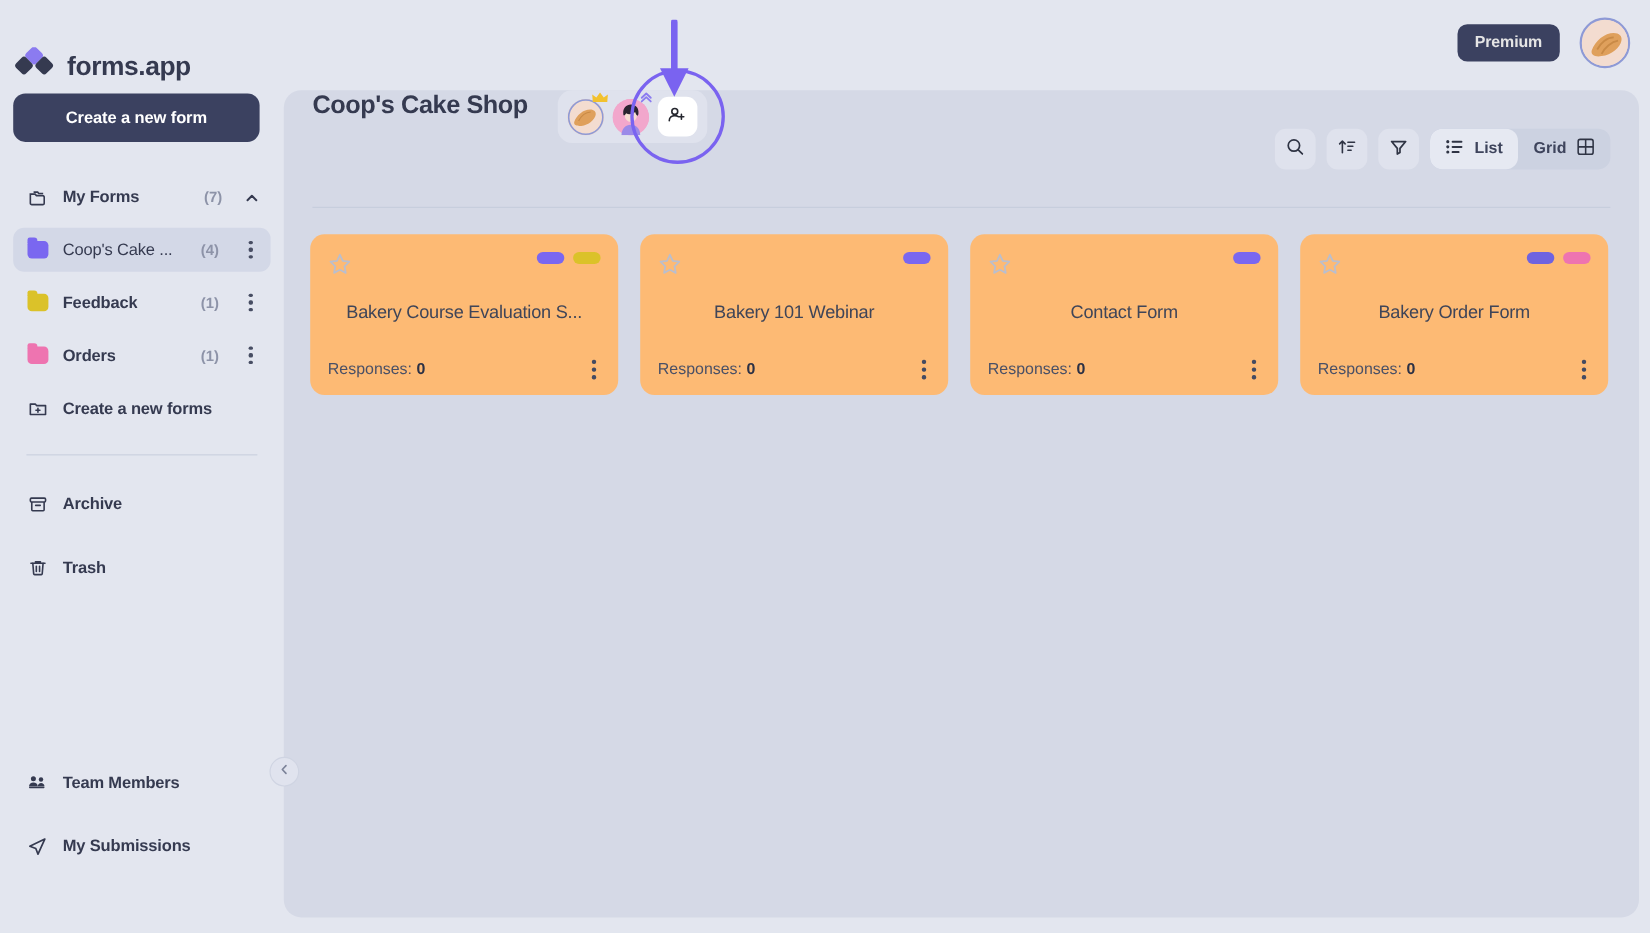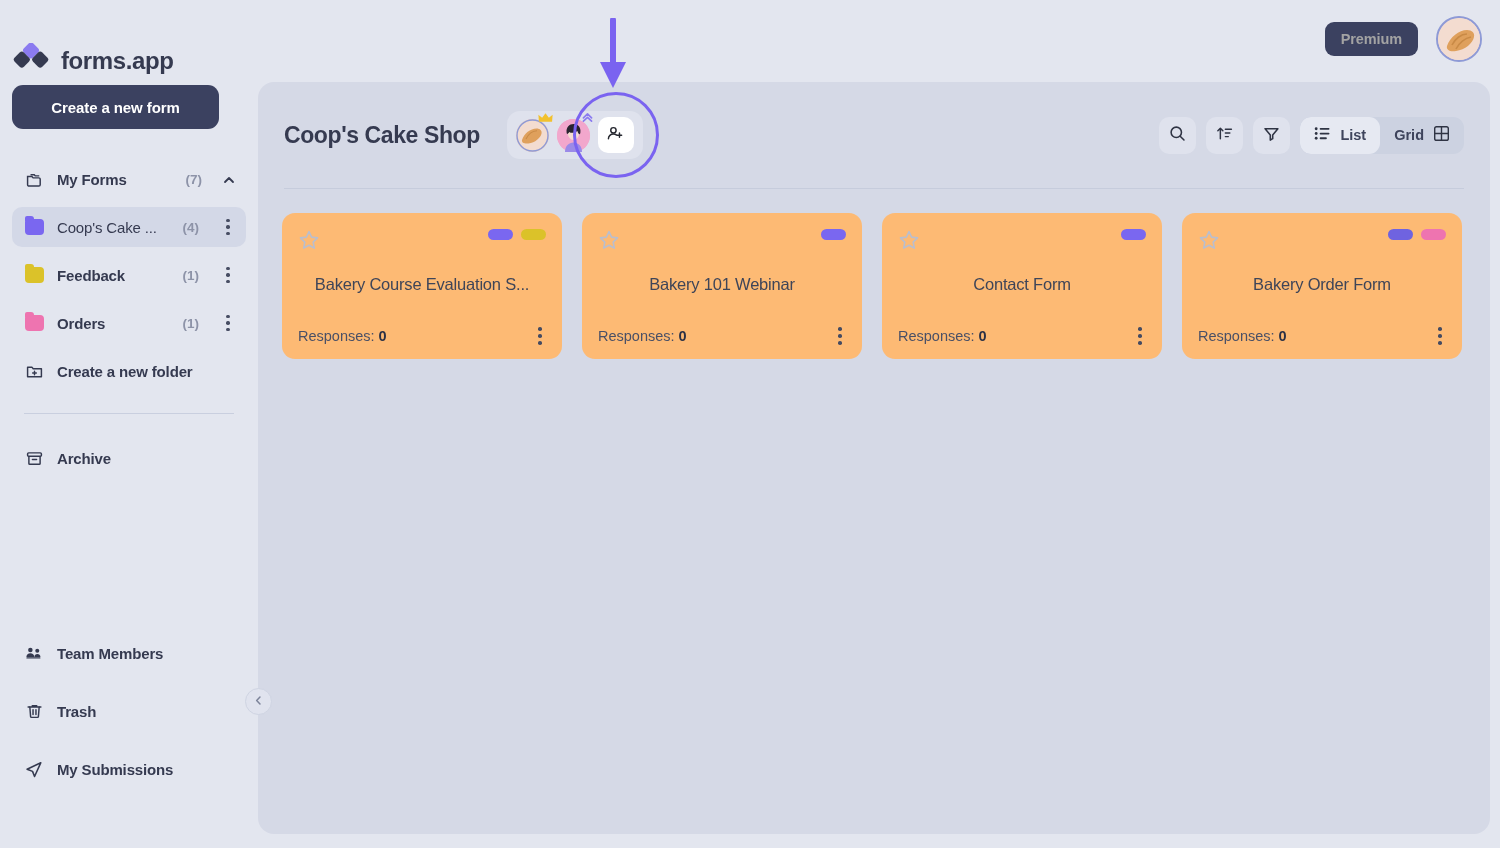--- a/index.html
+++ b/index.html
@@ -20,36 +20,36 @@
     display: flex; align-items: center;
   }
   .brand { display: flex; align-items: center; gap: 12px; margin-left: 13px; margin-top: 44px; }
   .brand-mark { width: 36px; height: 36px; position: relative; }
   .brand-text { font-size: 24px; font-weight: 700; letter-spacing: -0.4px; color: #353a50; }
 
   .topbar-right {
     margin-left: auto; display: flex; align-items: center; gap: 18px; margin-right: 18px;
   }
   .premium-badge {
-    background: #3b4160; color: #a3a3a3; font-size: 14.5px; font-weight: 700;
+    background: #3b4160; color: #e5e5e5; font-size: 14.5px; font-weight: 700;
     padding: 9px 16px; border-radius: 9px; letter-spacing: -0.1px;
   }
   .avatar-main {
     width: 46px; height: 46px; border-radius: 50%;
     border: 2px solid #8e9ad6; overflow: hidden; position: relative;
     background: #f3ddd2;
   }
 
   
   .sidebar {
     position: absolute; top: 78px; left: 0; width: 258px; height: 770px;
     padding: 0 12px;
   }
   .create-form-btn {
-    margin-top: 7px; width: 207px; height: 44px; border-radius: 11px;
+    margin-top: 7px; width: 224px; height: 44px; border-radius: 11px;
     background: #3b4160; color: #fff; border: none; cursor: pointer;
     font-family: inherit; font-size: 15px; font-weight: 700; letter-spacing: -0.1px;
   }
   .nav-row {
     display: flex; align-items: center; height: 40px; border-radius: 10px;
     padding: 0 11px; gap: 12px; cursor: pointer; position: relative;
   }
   .nav-row.spaced { margin-top: 8px; }
   .nav-row .lbl { font-size: 15px; font-weight: 700; color: #353a50; letter-spacing: -0.15px;
                   white-space: nowrap; overflow: hidden; text-overflow: ellipsis; }
@@ -71,21 +71,21 @@
     position: absolute; left: 245px; top: 688px; width: 27px; height: 27px;
     border-radius: 50%; background: #e0e3ee; border: 1px solid #cfd4e2;
     display: flex; align-items: center; justify-content: center; cursor: pointer; z-index: 6;
   }
 
   
   .main {
     position: absolute; left: 258px; top: 82px; width: 1232px; height: 752px;
     background: #d5d9e6; border-radius: 16px;
   }
-  .main-head { display: flex; align-items: center; height: 106px; padding: 0 26px 0 26px; }
+  .main-head { display: flex; height: 106px; padding: 0 26px 0 26px; }
   .page-title { font-size: 23px; font-weight: 700; color: #353a50; letter-spacing: -0.4px; }
 
   .member-group {
     margin-left: 27px; height: 48px; background: #dfe2ed; border-radius: 13px;
     display: flex; align-items: center; padding: 0 9px; gap: 8px; position: relative;
   }
   .mini-av { width: 33px; height: 33px; border-radius: 50%; position: relative; flex: none; }
   .mini-av .crown { position: absolute; top: -7px; right: -4px; font-size: 13px; line-height: 1; }
   .mini-av .rankup { position: absolute; top: -8px; right: -4px; color: #8b7bf0;
                      font-size: 13px; line-height: 1; font-weight: 700; }
@@ -225,58 +225,58 @@
         </span>
     </div>
 
     <div class="nav-row spaced">
       <span class="icon-box">
         <svg viewBox="0 0 22 22" width="19" height="19" fill="none" stroke="#353a50" stroke-width="1.7" stroke-linecap="round">
           <path d="M3 6.2h5.2l1.3 1.6H19a0 0 0 0 1 0 0v9.4H3z" stroke-linejoin="round"></path>
           <path d="M11 10.6v4.2M8.9 12.7h4.2"></path>
         </svg>
       </span>
-      <span class="lbl">Create a new folder</span>
+      <span class="lbl">Create a new forms</span>
     </div>
 
     <div class="divider"></div>
 
     <div class="nav-row" style="margin-top:24px;">
       <span class="icon-box">
         <svg viewBox="0 0 22 22" width="19" height="19" fill="none" stroke="#353a50" stroke-width="1.7" stroke-linejoin="round">
           <rect x="3" y="4.5" width="16" height="4" rx="1.2"></rect>
           <path d="M4.5 8.5v8.2a1 1 0 0 0 1 1h11a1 1 0 0 0 1-1V8.5"></path>
           <path d="M8.6 12.1h4.8" stroke-linecap="round"></path>
         </svg>
       </span>
       <span class="lbl">Archive</span>
+    </div>
+
+    <div class="nav-row" style="margin-top:18px;">
+      <span class="icon-box">
+        <svg viewBox="0 0 22 22" width="19" height="19" fill="none" stroke="#353a50" stroke-width="1.7" stroke-linecap="round" stroke-linejoin="round">
+          <path d="M3.6 5.8h14.8M8.4 5.8V4.2h5.2v1.6"></path>
+          <path d="M5.6 5.8l.9 11.1a1 1 0 0 0 1 .9h7a1 1 0 0 0 1-.9l.9-11.1"></path>
+          <path d="M9.3 9v5.4M12.7 9v5.4"></path>
+        </svg>
+      </span>
+      <span class="lbl">Trash</span>
     </div>
 
     <div class="nav-row" style="margin-top:155px;">
       <span class="icon-box">
         <svg viewBox="0 0 22 22" width="20" height="20" fill="#353a50">
           <circle cx="7" cy="7.6" r="2.5"></circle>
           <circle cx="14.6" cy="8.4" r="2.2"></circle>
           <path d="M2.6 15.4c0-2.4 2-4 4.4-4s4.4 1.6 4.4 4z"></path>
           <path d="M11.4 15.4c0-2.1 1.5-3.4 3.3-3.4s3.4 1.3 3.4 3.4z"></path>
           <rect x="2.6" y="15.6" width="15.5" height="1.5" rx="0.7"></rect>
         </svg>
       </span>
       <span class="lbl">Team Members</span>
-    </div>
-
-    <div class="nav-row" style="margin-top:18px;">
-      <span class="icon-box">
-        <svg viewBox="0 0 22 22" width="19" height="19" fill="none" stroke="#353a50" stroke-width="1.7" stroke-linecap="round" stroke-linejoin="round">
-          <path d="M3.6 5.8h14.8M8.4 5.8V4.2h5.2v1.6"></path>
-          <path d="M5.6 5.8l.9 11.1a1 1 0 0 0 1 .9h7a1 1 0 0 0 1-.9l.9-11.1"></path>
-          <path d="M9.3 9v5.4M12.7 9v5.4"></path>
-        </svg>
-      </span>
-      <span class="lbl">Trash</span>
     </div>
 
     <div class="nav-row" style="margin-top:18px;">
       <span class="icon-box">
         <svg viewBox="0 0 22 22" width="20" height="20" fill="none" stroke="#353a50" stroke-width="1.7" stroke-linejoin="round">
           <path d="M18.4 4.2L3.4 11.3l6 2.3 2.2 5.6z"></path>
         </svg>
       </span>
       <span class="lbl">My Submissions</span>
     </div>

